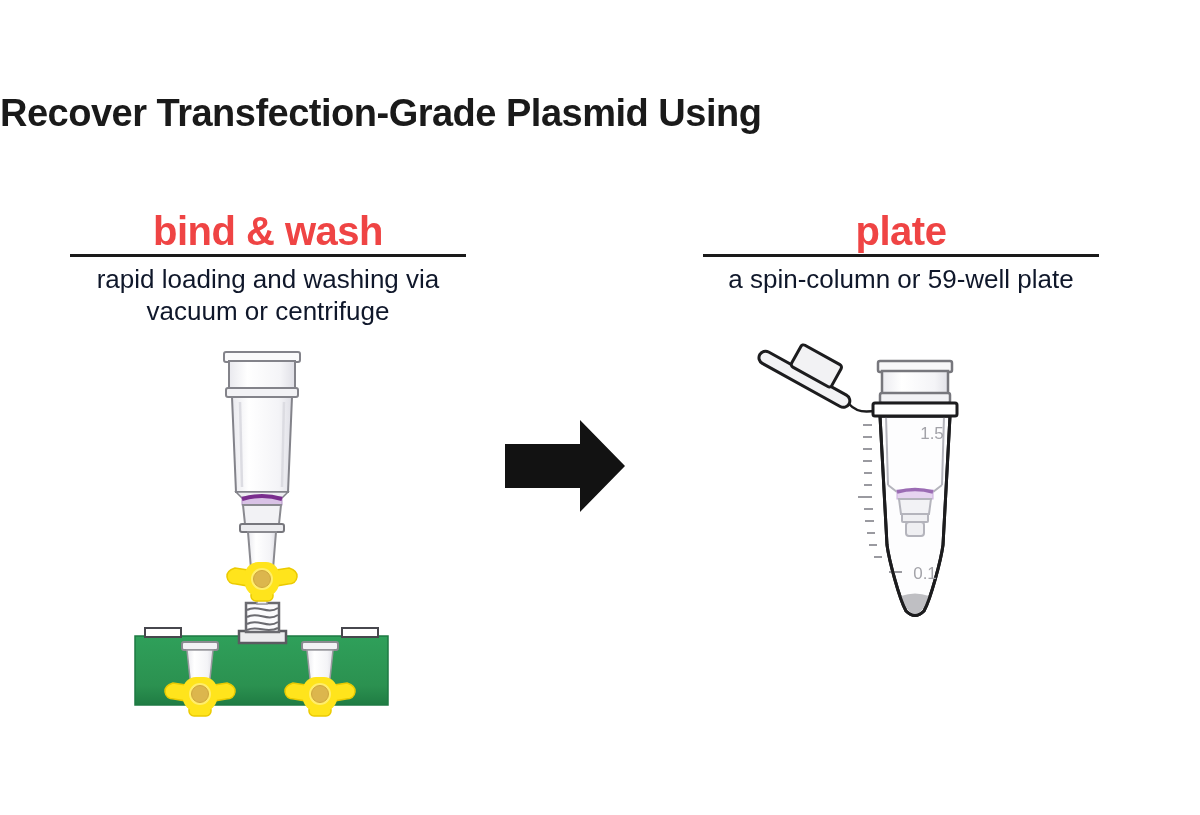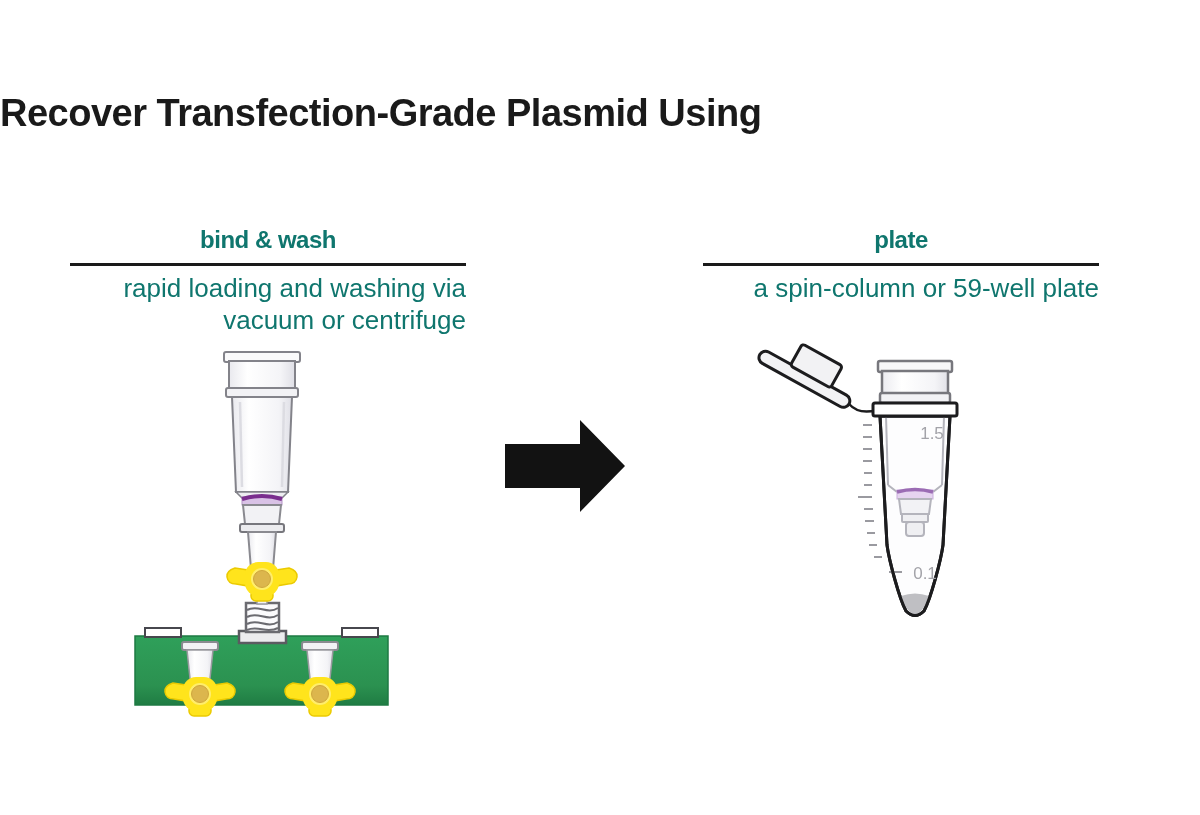--- a/index.html
+++ b/index.html
@@ -7,23 +7,23 @@
     position:relative;width:1200px;height:815px;background:#ffffff;overflow:hidden;
     font-family:"Liberation Sans",sans-serif;color:#1b1b1b;
   }
   .title{
     position:absolute;top:58px;left:0;width:1144px;text-align:left;
     font-weight:bold;font-size:38px;line-height:46px;letter-spacing:-0.5px;color:#1a1a1a;margin-top:32px;
   }
   .step{position:absolute;top:204px;width:396px;text-align:center;}
   .step--left{left:70px;}
   .step--right{left:703px;}
-  .step__heading{font-size:24px;font-weight:bold;line-height:40px;margin:16px 0 3px 0;letter-spacing:-0.5px;color:#0f766e;}
+  .step__heading{font-size:40px;font-weight:bold;line-height:40px;margin:7px 0 3px 0;letter-spacing:-0.5px;color:#ef4444;}
   .step__rule{height:0;border-top:3px solid #1a1a1a;margin:0 0 6px 0;}
-  .step__desc{font-size:26px;line-height:32px;color:#0f766e;text-align:right;}
+  .step__desc{font-size:26px;line-height:32px;color:#0f172a;}
   .illus{position:absolute;}
   #illus-bind{left:95px;top:335px;}
   #flow-arrow{left:500px;top:415px;}
   #illus-elute{left:745px;top:340px;}
   .vol-label{font-family:"Liberation Sans",sans-serif;font-size:17px;fill:#a3a3a9;}
 </style>
 </head>
 <body>
 
 <div class="canvas">

